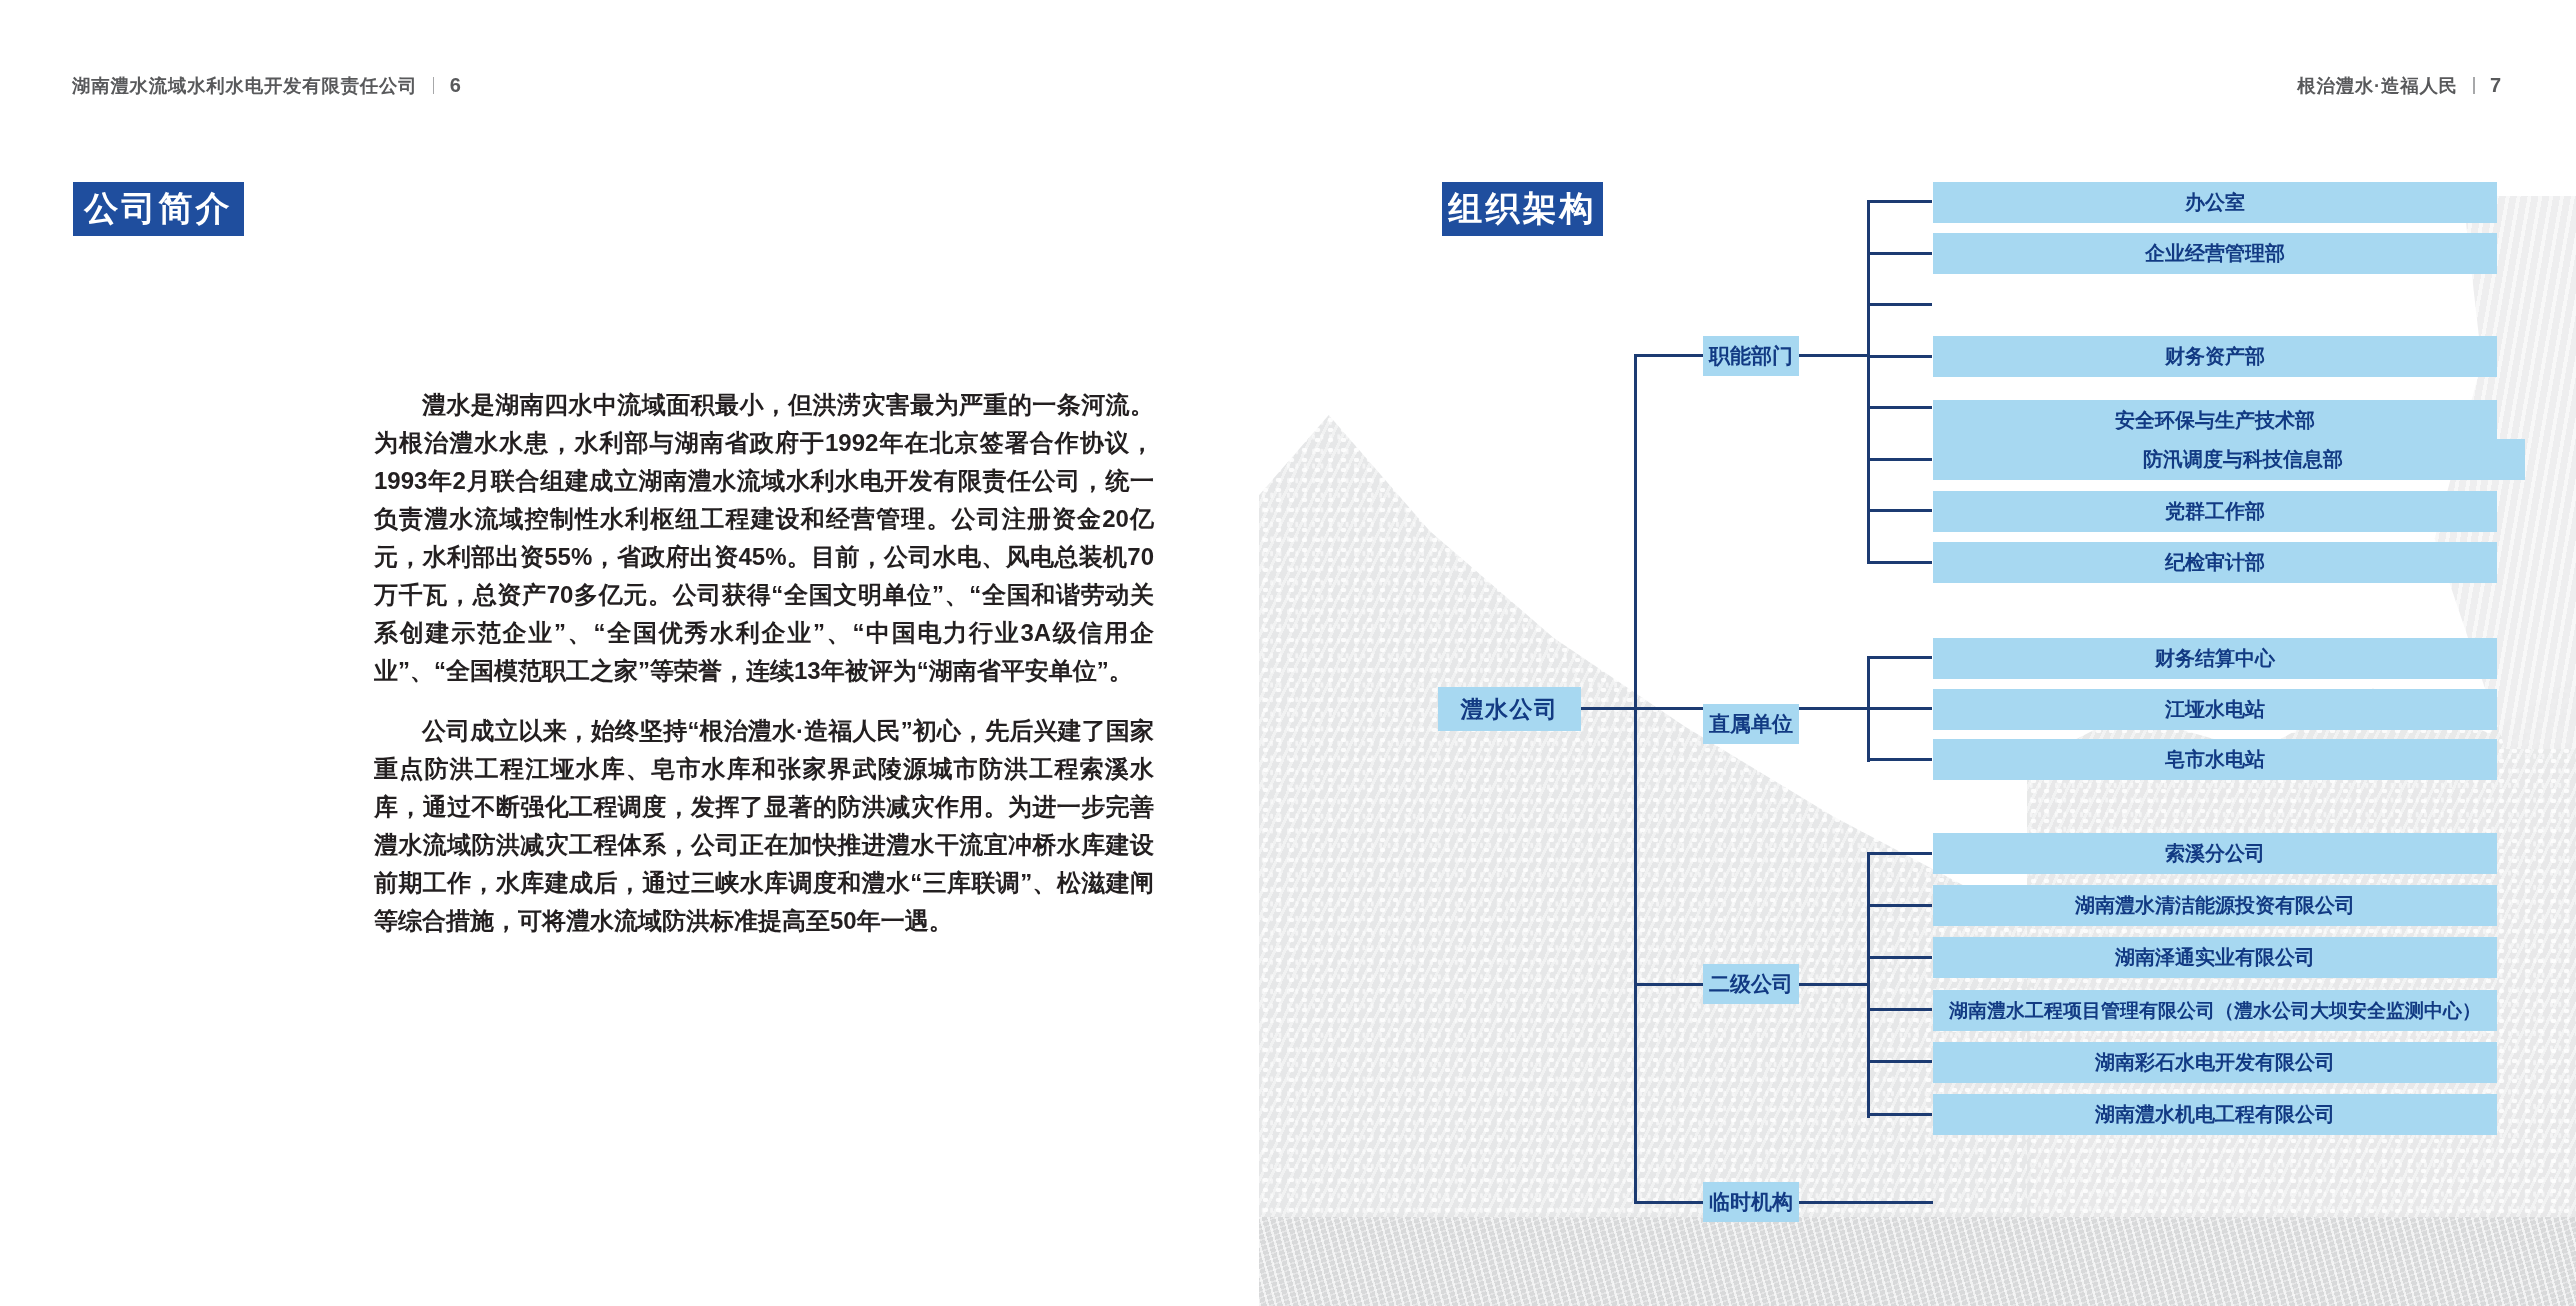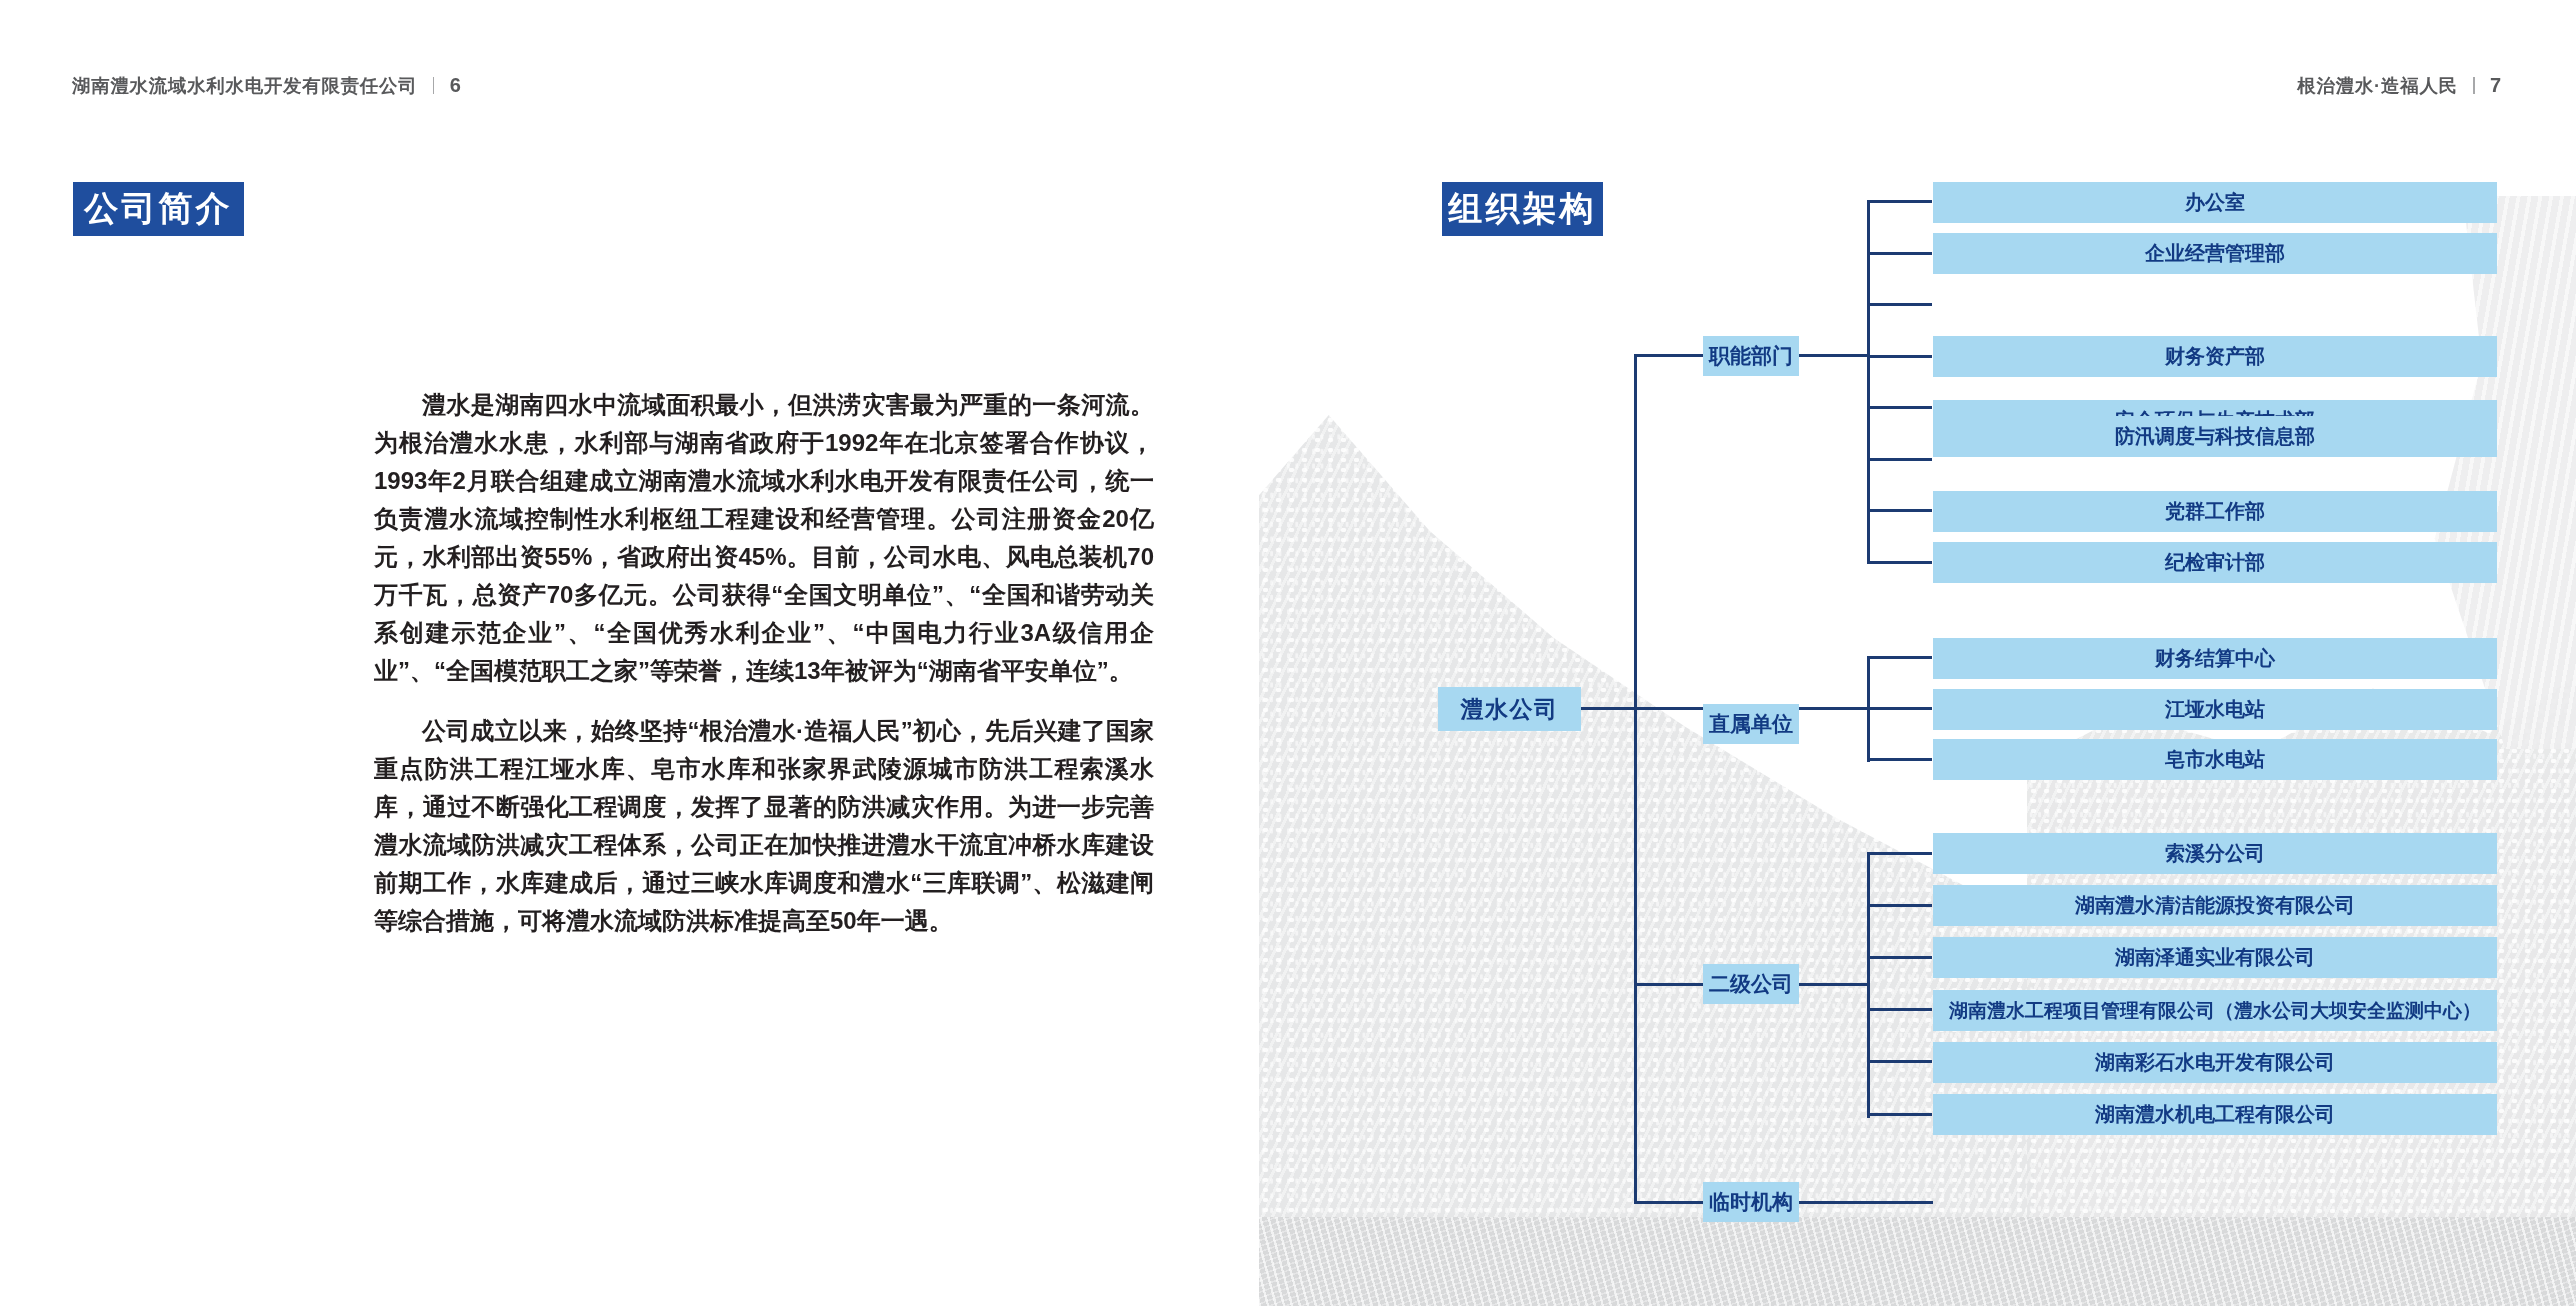--- a/index.html
+++ b/index.html
@@ -118,21 +118,21 @@
   <div id="org-root" class="node">澧水公司</div>
   <div class="node branch-label" style="top:336px;">职能部门</div>
   <div class="node branch-label" style="top:689px;margin-top:15px;">直属单位</div>
   <div class="node branch-label" style="top:964px;">二级公司</div>
   <div class="node branch-label" style="top:1182px;">临时机构</div>
 
   <div class="node child" style="top:182px;">办公室</div>
   <div class="node child" style="top:233px;">企业经营管理部</div>
   <div class="node child" style="top:336px;">财务资产部</div>
   <div class="node child" style="top:400px;">安全环保与生产技术部</div>
-  <div class="node child" style="top:416px;">防汛调度与科技信息部</div>
+  <div class="node child" style="top:439px;padding-left:28px;">防汛调度与科技信息部</div>
   <div class="node child" style="top:491px;">党群工作部</div>
   <div class="node child" style="top:542px;">纪检审计部</div>
 
   <div class="node child" style="top:638px;">财务结算中心</div>
   <div class="node child" style="top:689px;">江垭水电站</div>
   <div class="node child" style="top:739px;">皂市水电站</div>
 
   <div class="node child" style="top:833px;">索溪分公司</div>
   <div class="node child" style="top:885px;">湖南澧水清洁能源投资有限公司</div>
   <div class="node child" style="top:937px;">湖南泽通实业有限公司</div>

